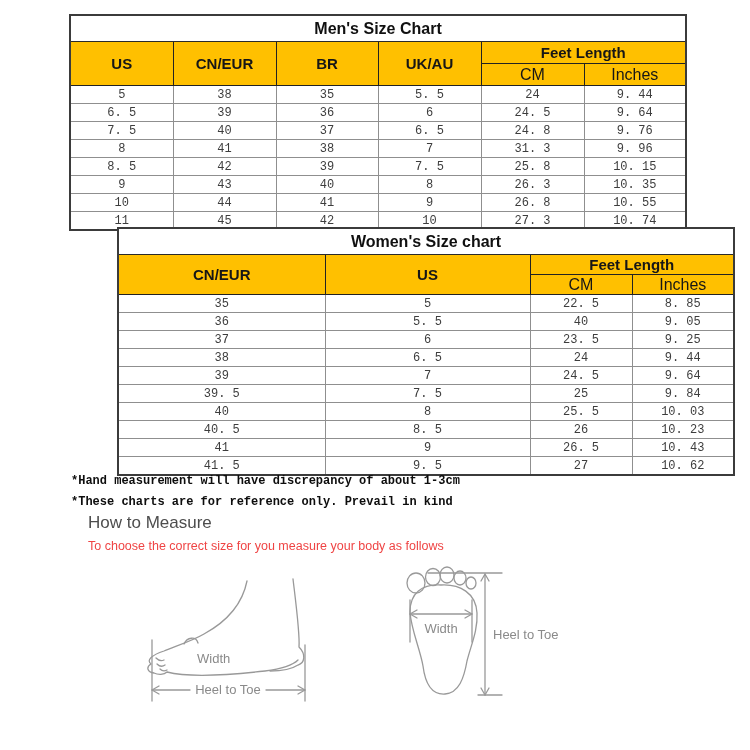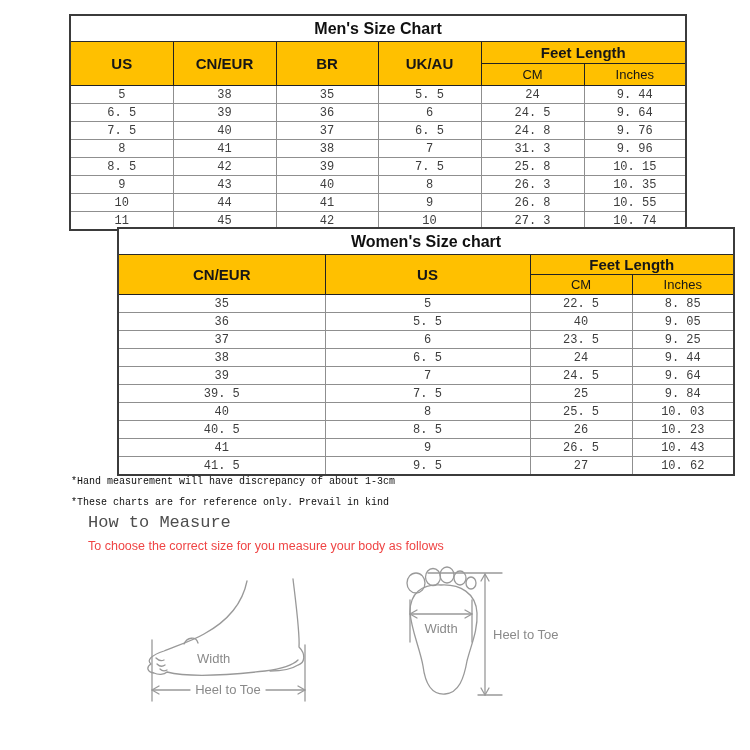--- a/index.html
+++ b/index.html
@@ -13,39 +13,39 @@
   }
   table.size-table td { padding:0; overflow:hidden; white-space:nowrap; }
   .title-cell {
     height:25px; font-weight:bold; font-size:16px; color:#101010;
     text-align:center; border:1px solid #2a2a2a;
   }
   .hdr {
     background:var(--hdr-bg,#ffc000); font-weight:bold; font-size:15px;
     color:#161616; text-align:center; border:1px solid #222222;
   }
-  .hdr.sub { font-weight:normal; font-size:13px; }
+  .hdr.sub { font-weight:normal; font-size:16px; }
   .mens .hdr-main { height:43px; }
   .mens .hdr-feet { height:21px; }
   .mens .hdr.sub { height:21px; }
   .womens .hdr-main { height:39px; }
   .womens .hdr-feet { height:19px; }
   .womens .hdr.sub { height:19px; }
   .data-cell {
     height:17px; font-family:"Liberation Mono", monospace; font-size:12px;
     color:#3d3d3d; text-align:center; border:1px solid #8f8f8f;
   }
   .notes {
     position:absolute; left:71px; top:471px;
-    font-family:"Liberation Mono", monospace; font-weight:normal;
-    font-size:10px; line-height:21px; color:#0d0d0d;
+    font-family:"Liberation Mono", monospace; font-weight:bold;
+    font-size:12px; line-height:21px; color:#0d0d0d;
   }
   .how-title {
     position:absolute; left:88px; top:513px;
-    font-size:17px; color:#4d4d4d;font-family:Liberation Mono, monospace;
+    font-size:17px; color:#4d4d4d;
   }
   .how-subtitle {
     position:absolute; left:88px; top:539px;
     font-size:12.5px; color:#ef4444;
   }
   .diagram-svg { position:absolute; left:140px; top:562px; }
   .diagram-svg path, .diagram-svg line, .diagram-svg ellipse, .diagram-svg polyline {
     fill:none; stroke:var(--diag-stroke,#999); stroke-width:1.3;
     stroke-linecap:round; stroke-linejoin:round;
   }

